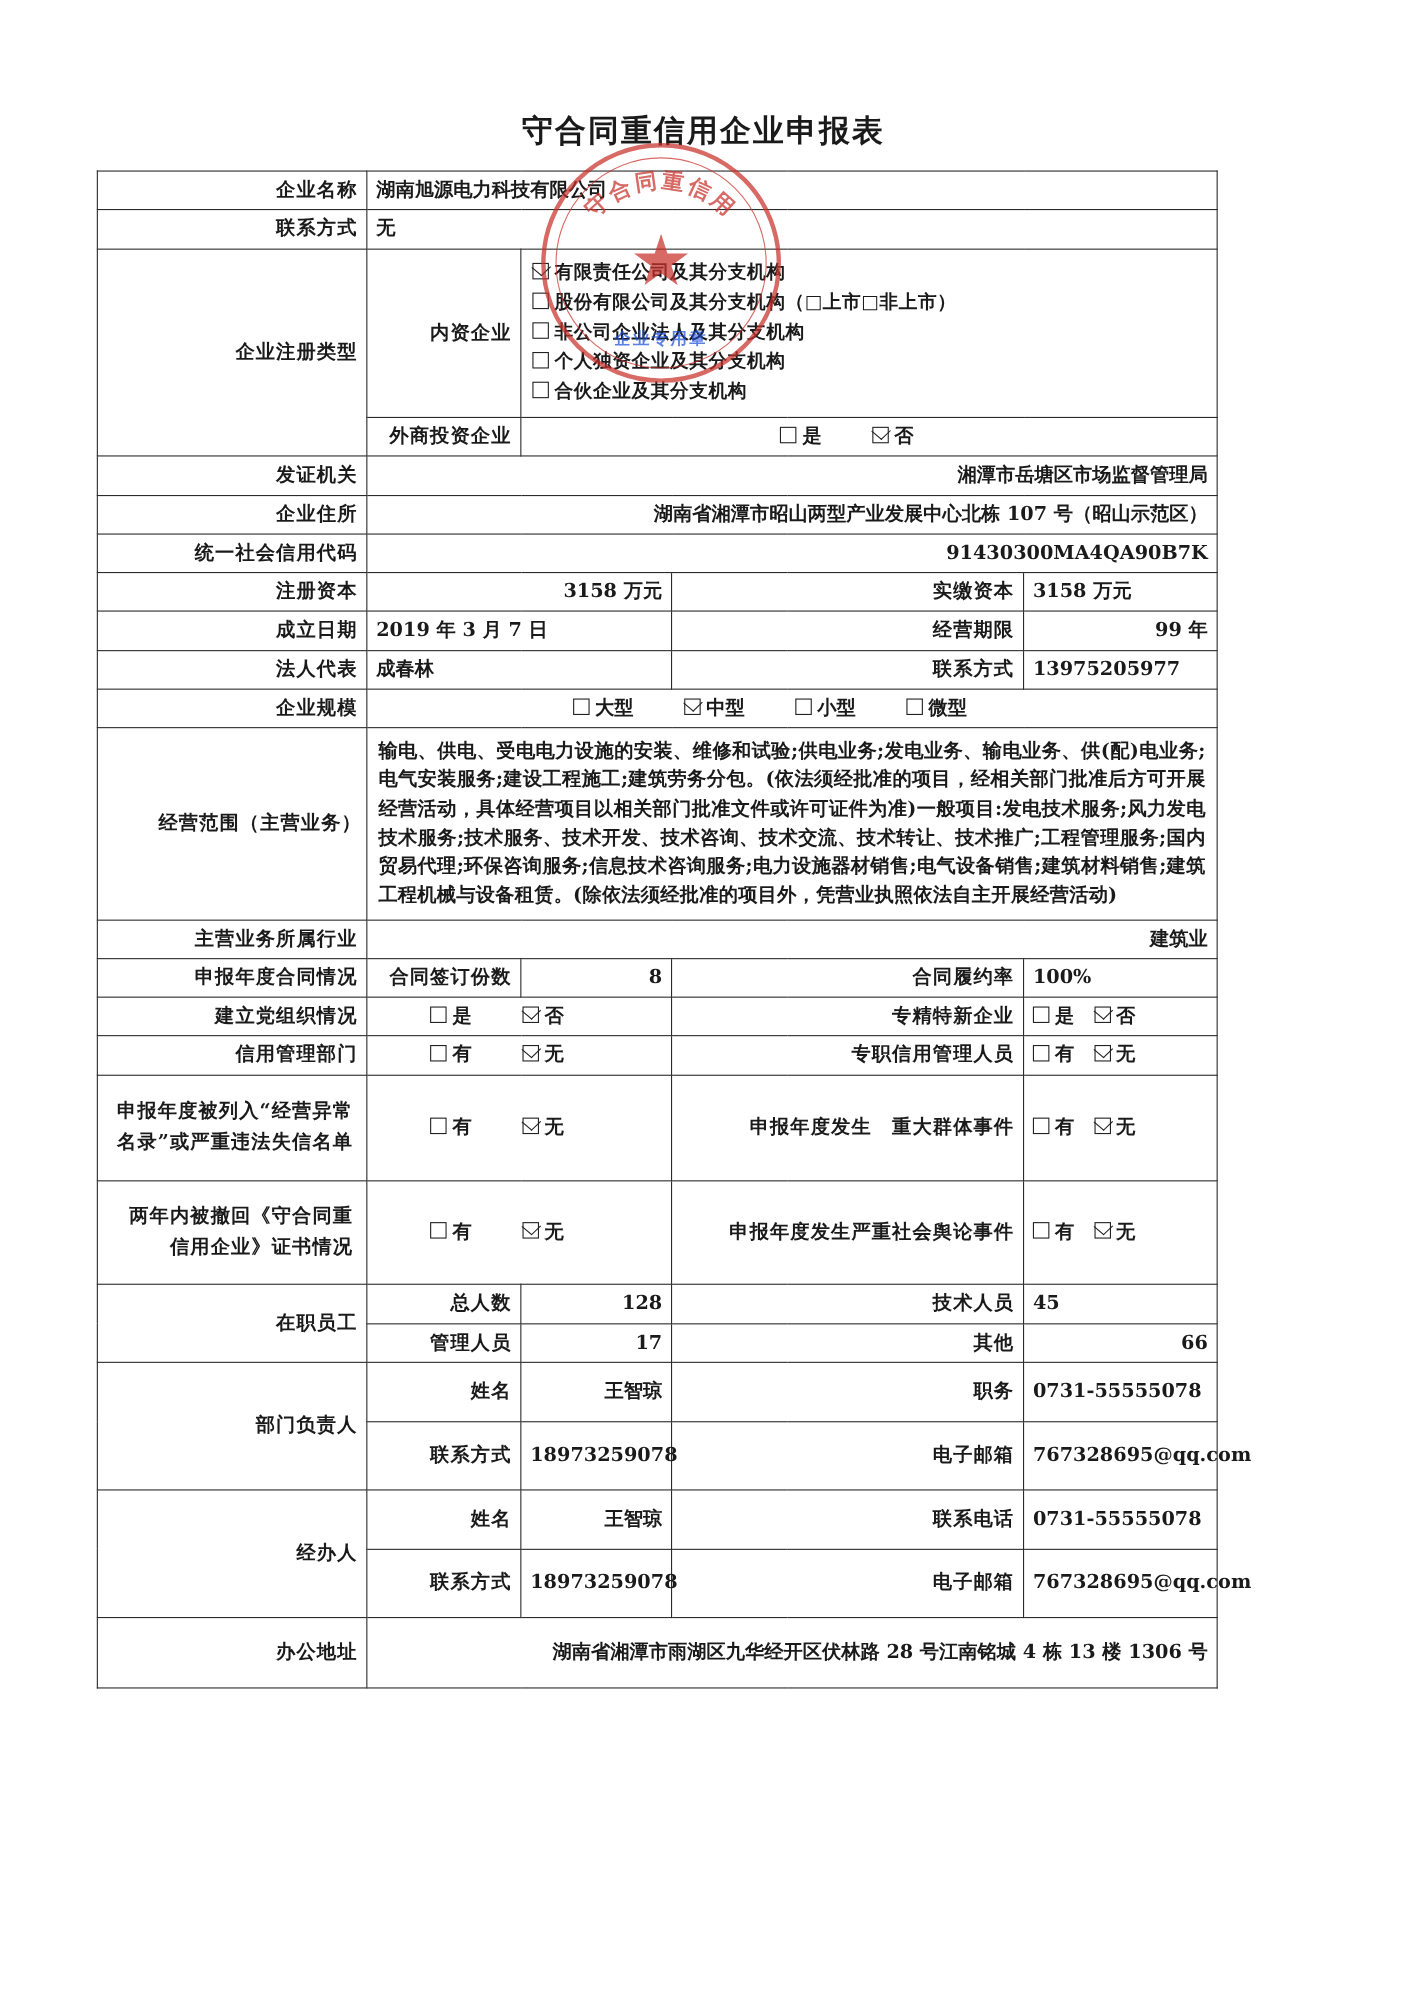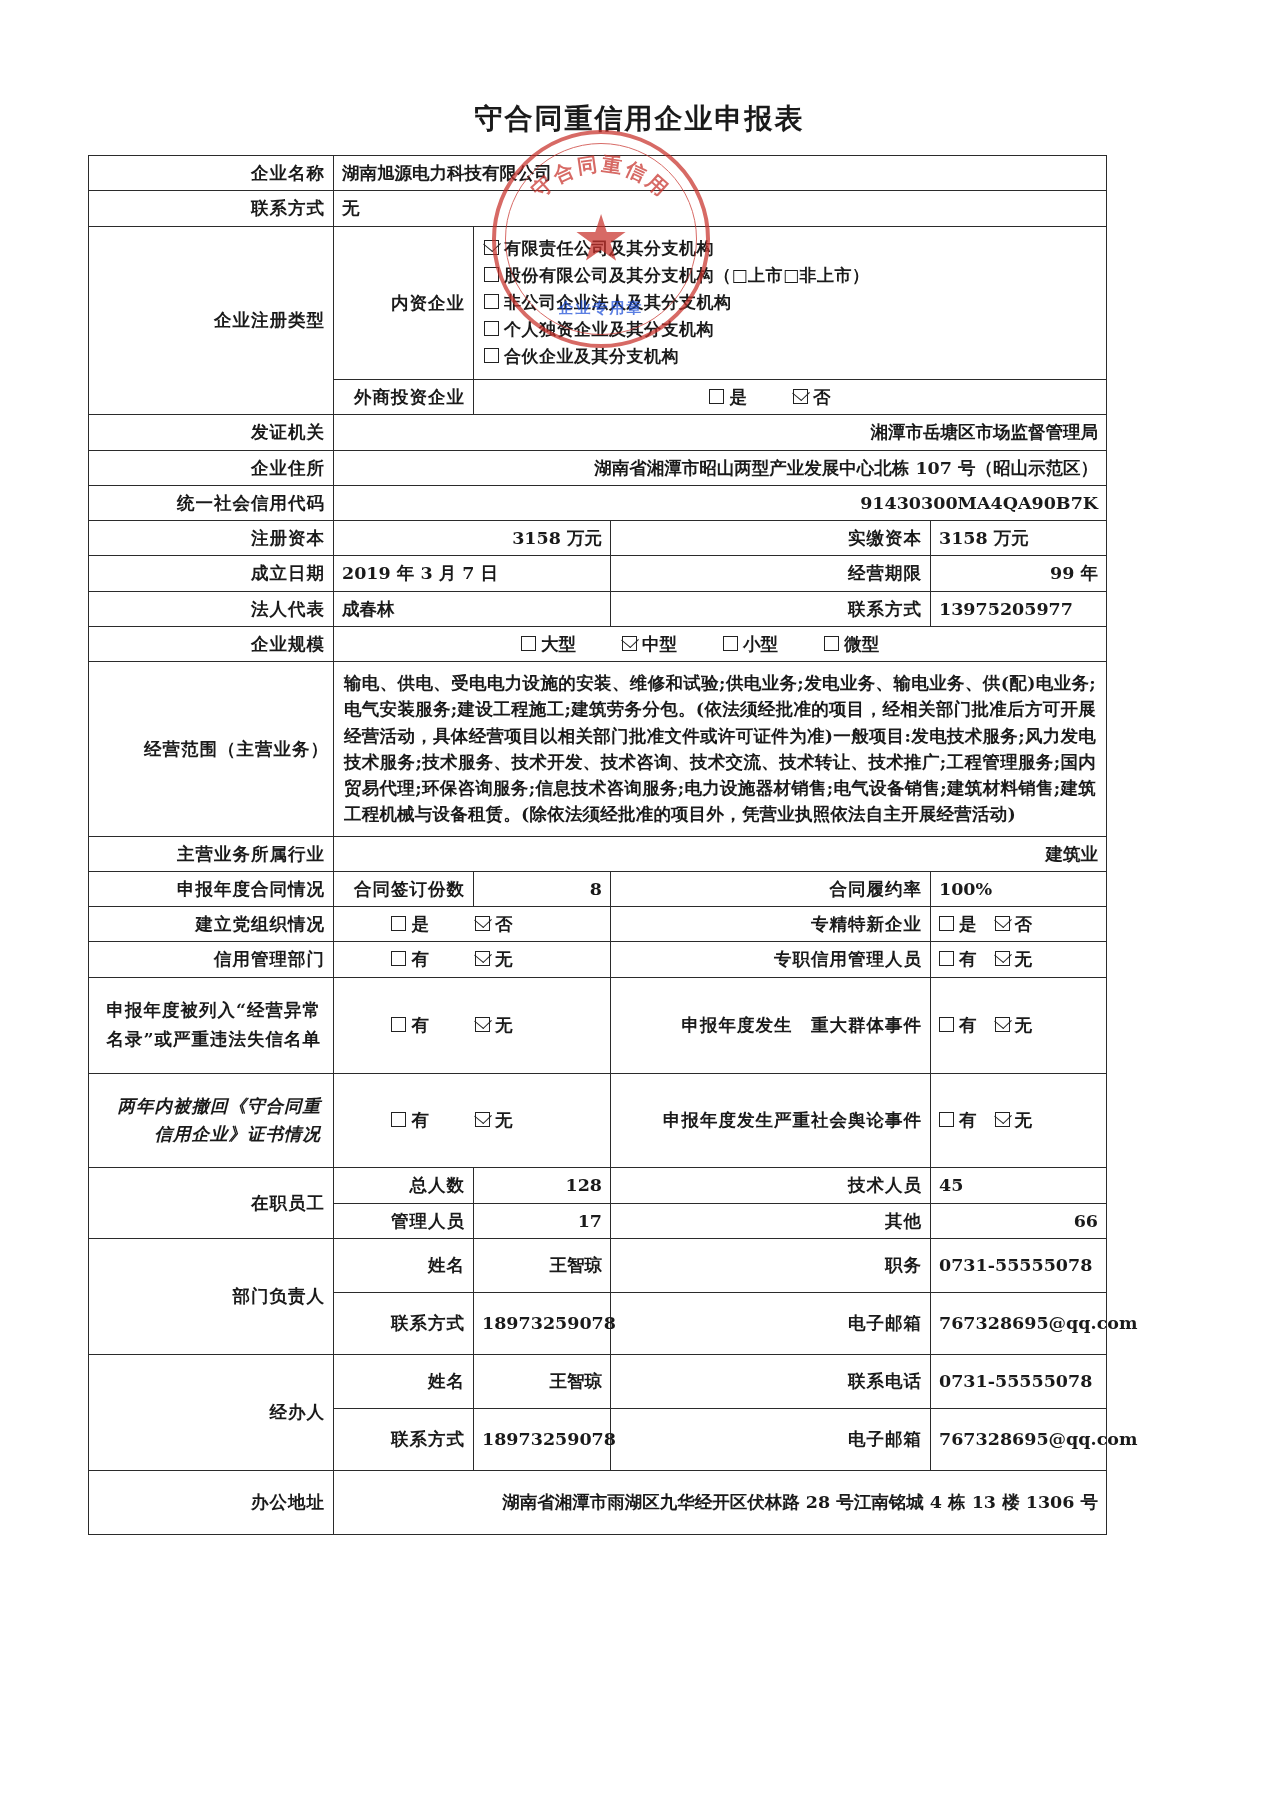--- a/index.html
+++ b/index.html
@@ -318,21 +318,21 @@
         <span class="opt-tight">
           <span class="box"></span><span>有</span>
         </span>
         <span class="opt-tight">
           <span class="box checked"></span><span>无</span>
         </span>
       </td>
     </tr>
 
     <tr style="height:80px;">
-      <td class="lbl" style="padding:18px 12px;line-height:1.65;font-style:italic;">两年内被撤回《守合同重信用企业》证书情况</td>
+      <td class="lbl" style="padding:18px 12px;line-height:1.65;">两年内被撤回《守合同重信用企业》证书情况</td>
       <td class="two-opt" colspan="2">
         <span class="opt">
           <span class="box"></span><span>有</span>
         </span>
         <span class="opt">
           <span class="box checked"></span><span>无</span>
         </span>
       </td>
       <td class="lbl" colspan="2" style="line-height:1.65;">申报年度发生严重社会舆论事件</td>
       <td class="left" style="font-weight:bold;">

